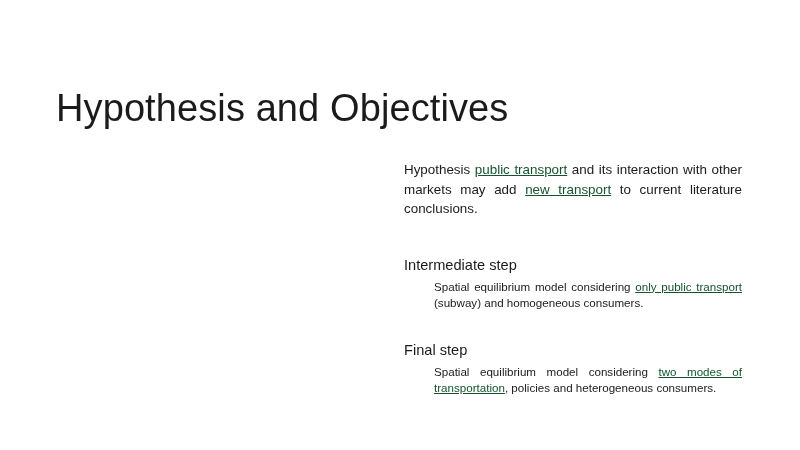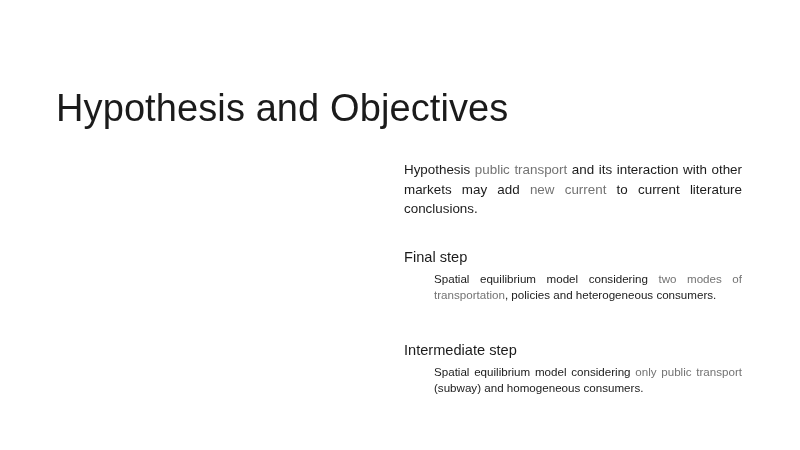--- a/index.html
+++ b/index.html
@@ -58,50 +58,51 @@
   .step-detail {
     margin: 0 0 0 30px;
     width: 308px;
     font-size: 11.6px;
     line-height: 16.5px;
     color: #1b1b1b;
     text-align: justify;
     text-justify: inter-word;
   }
   .hl {
-    color: #737373;
+    color: #14532d;
+    text-decoration: underline;
   }
   .page-number {
     position: absolute;
     left: 726px;
     top: 420px;
     width: 20px;
     text-align: center;
     font-size: 10.5px;
     color: #b4b4b4;
   }
 </style>
 </head>
 <body>
 
 <div class="slide">
 
   <h1 class="slide-title">Hypothesis and Objectives</h1>
 
   <div class="content-block">
 
-    <p class="intro-para"><span>Hypothesis </span><span class="hl">public transport</span><span> and its interaction with other markets may add </span><span class="hl">new current</span><span> to current literature conclusions.</span></p>
+    <p class="intro-para"><span>Hypothesis </span><span class="hl">public transport</span><span> and its interaction with other markets may add </span><span class="hl">new transport</span><span> to current literature conclusions.</span></p>
+
+    <div class="step-group first">
+      <h2 class="step-heading">Intermediate step</h2>
+      <p class="step-detail"><span>Spatial equilibrium model considering </span><span class="hl">only public transport</span><span> (subway) and homogeneous consumers.</span></p>
+    </div>
 
     <div class="step-group">
       <h2 class="step-heading">Final step</h2>
       <p class="step-detail"><span>Spatial equilibrium model considering </span><span class="hl">two modes of transportation</span><span>, policies and heterogeneous consumers.</span></p>
-    </div>
-
-    <div class="step-group first">
-      <h2 class="step-heading">Intermediate step</h2>
-      <p class="step-detail"><span>Spatial equilibrium model considering </span><span class="hl">only public transport</span><span> (subway) and homogeneous consumers.</span></p>
     </div>
 
   </div>
 
   <div class="page-number">8</div>
 
 </div>
 
 </body></html>

